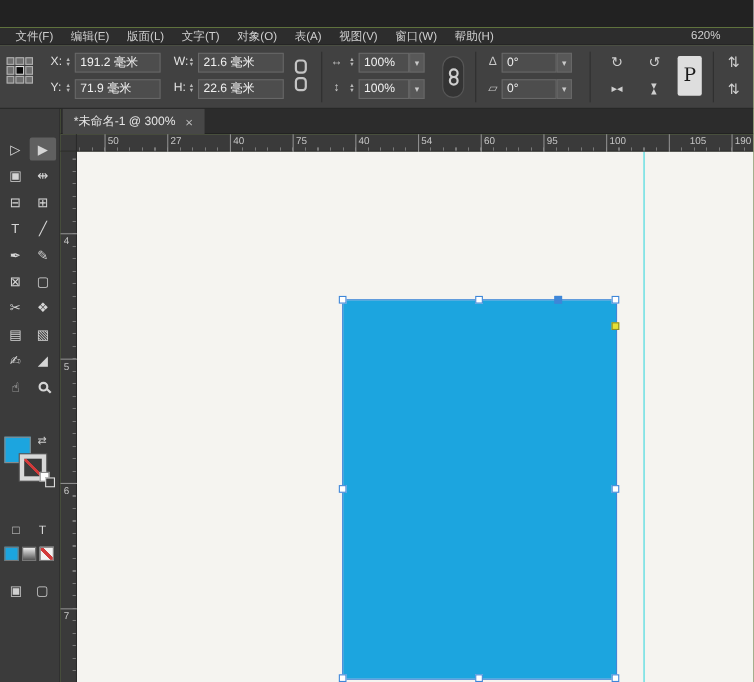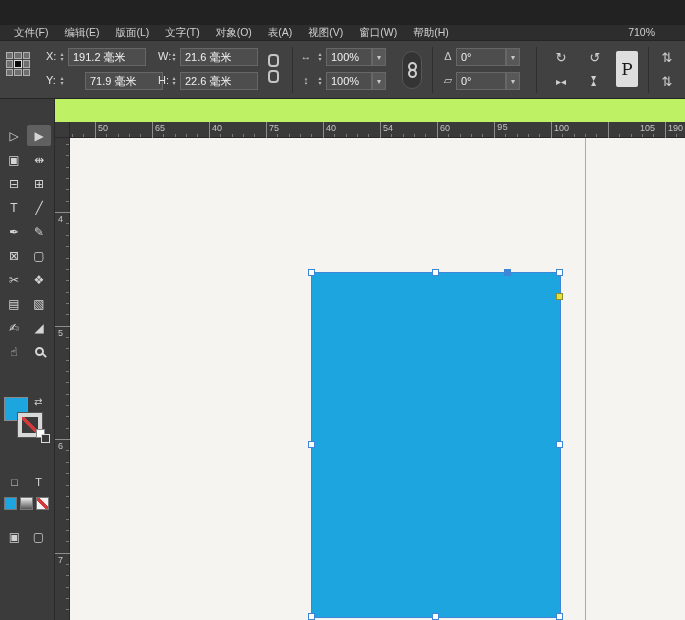--- a/index.html
+++ b/index.html
@@ -119,21 +119,21 @@
         <span class="menu-item">文件(F)</span>
         <span class="menu-item">编辑(E)</span>
         <span class="menu-item">版面(L)</span>
         <span class="menu-item">文字(T)</span>
         <span class="menu-item">对象(O)</span>
         <span class="menu-item">表(A)</span>
         <span class="menu-item">视图(V)</span>
         <span class="menu-item">窗口(W)</span>
         <span class="menu-item">帮助(H)</span>
       </span>
-    <span class="menu-right">710%</span>
+    <span class="menu-right">620%</span>
   </div>
 
   <div class="cpanel">
     <div class="proxy">
         <span></span>
         <span></span>
         <span></span>
         <span></span>
         <span class="sel"></span>
         <span></span>
@@ -153,21 +153,21 @@
         <span>▴</span>
         <span>▾</span>
       </span>
     <span class="cp-field" style="left:180px;top:7px;width:78px">21.6 毫米</span>
 
     <span class="cp-label" style="left:46px;top:33px">Y:</span>
     <span class="stepper" style="left:57px;top:31px">
         <span>▴</span>
         <span>▾</span>
       </span>
-    <span class="cp-field" style="left:85px;top:31px;width:78px">71.9 毫米</span>
+    <span class="cp-field" style="left:68px;top:31px;width:78px">71.9 毫米</span>
     <span class="cp-label" style="left:158px;top:33px">H:</span>
     <span class="stepper" style="left:169px;top:31px">
         <span>▴</span>
         <span>▾</span>
       </span>
     <span class="cp-field" style="left:180px;top:31px;width:78px">22.6 毫米</span>
 
     <div class="constrain">
         <i></i>
         <i></i>
@@ -209,20 +209,26 @@
     <div class="cp-btn" style="left:582px;top:7px">↺</div>
     <div class="cp-btn" style="left:548px;top:31px;font-size:10px">▸◂</div>
     <div class="cp-btn rot90" style="left:582px;top:31px;font-size:10px">▸◂</div>
 
     <div class="pbox">P</div>
     <div class="vdiv" style="left:648px"></div>
     <div class="cp-btn" style="left:654px;top:7px">⇅</div>
     <div class="cp-btn" style="left:654px;top:31px">⇅</div>
   </div>
 
+  <div class="tabbar">
+    <div class="doc-tab">
+      <span>*未命名-1 @ 300%</span>
+      <span class="tab-close">×</span>
+    </div>
+  </div>
 
   <div class="toolpanel">
     <div class="toolgrid">
         <div class="tool">
           <span class="tool-glyph">▷</span>
         </div>
         <div class="tool selected">
           <span class="tool-glyph">▶</span>
         </div>
         <div class="tool">
@@ -294,37 +300,37 @@
     <div class="apply-btn apply-none" style="left:36px;top:398px"></div>
     <div class="mode-btn" style="left:6px;top:429px">▣</div>
     <div class="mode-btn" style="left:30px;top:429px">▢</div>
   </div>
 
   <div class="corner"></div>
   <div class="hruler">
       <div class="h-tick" style="left: 25px;"></div>
       <div class="h-num" style="left: 28px;">50</div>
       <div class="h-tick" style="left: 82px;"></div>
-      <div class="h-num" style="left: 85px;">65</div>
+      <div class="h-num" style="left: 85px;">27</div>
       <div class="h-tick" style="left: 139px;"></div>
       <div class="h-num" style="left: 142px;">40</div>
       <div class="h-tick" style="left: 196px;"></div>
       <div class="h-num" style="left: 199px;">75</div>
       <div class="h-tick" style="left: 253px;"></div>
       <div class="h-num" style="left: 256px;">40</div>
       <div class="h-tick" style="left: 310px;"></div>
       <div class="h-num" style="left: 313px;">54</div>
       <div class="h-tick" style="left: 367px;"></div>
       <div class="h-num" style="left: 370px;">60</div>
       <div class="h-tick" style="left: 424px;"></div>
-      <div class="h-num" style="left: 427px; font-family: Liberation Mono, monospace;">95</div>
+      <div class="h-num" style="left: 427px;">95</div>
       <div class="h-tick" style="left: 481px;"></div>
       <div class="h-num" style="left: 484px;">100</div>
       <div class="h-tick" style="left: 538px;"></div>
-      <div class="h-num" style="left: 570px;">105</div>
+      <div class="h-num" style="left: 557px;">105</div>
       <div class="h-tick" style="left: 595px;"></div>
       <div class="h-num" style="left: 598px;">190</div>
     </div>
   <div class="vruler">
       <div class="v-tick" style="top: 74px;"></div>
       <div class="v-num" style="top: 76px;">4</div>
       <div class="v-tick" style="top: 187.5px;"></div>
       <div class="v-num" style="top: 189.5px;">5</div>
       <div class="v-tick" style="top: 301px;"></div>
       <div class="v-num" style="top: 303px;">6</div>

